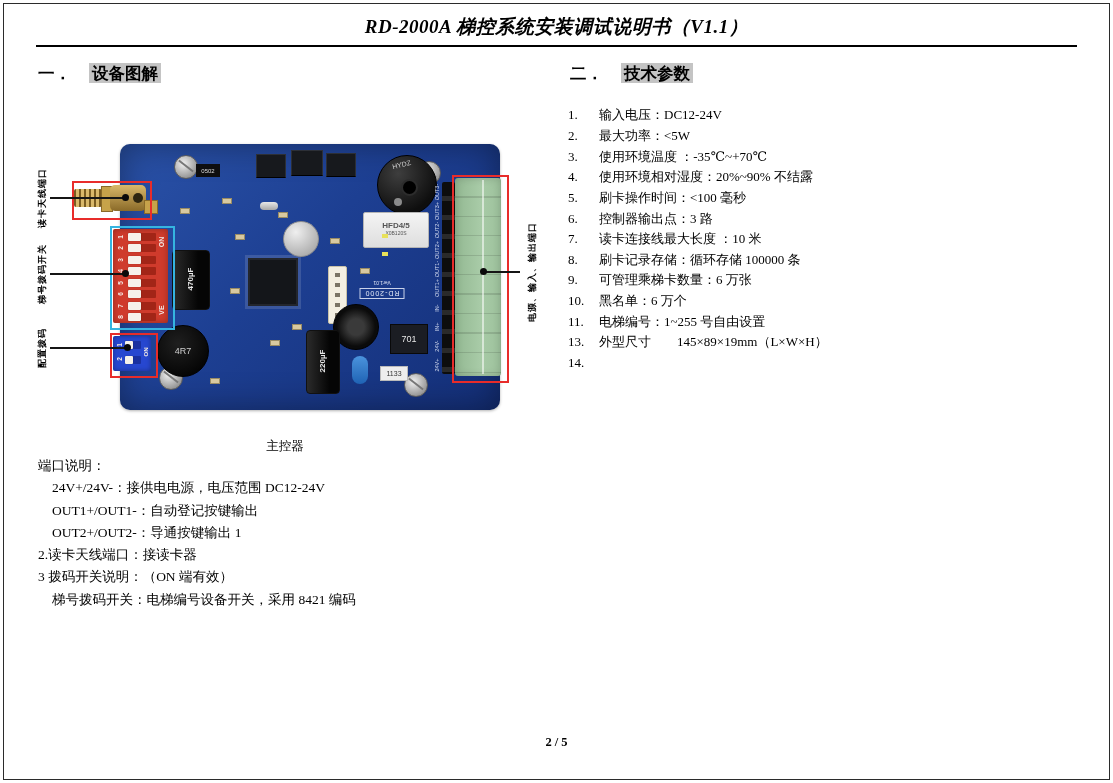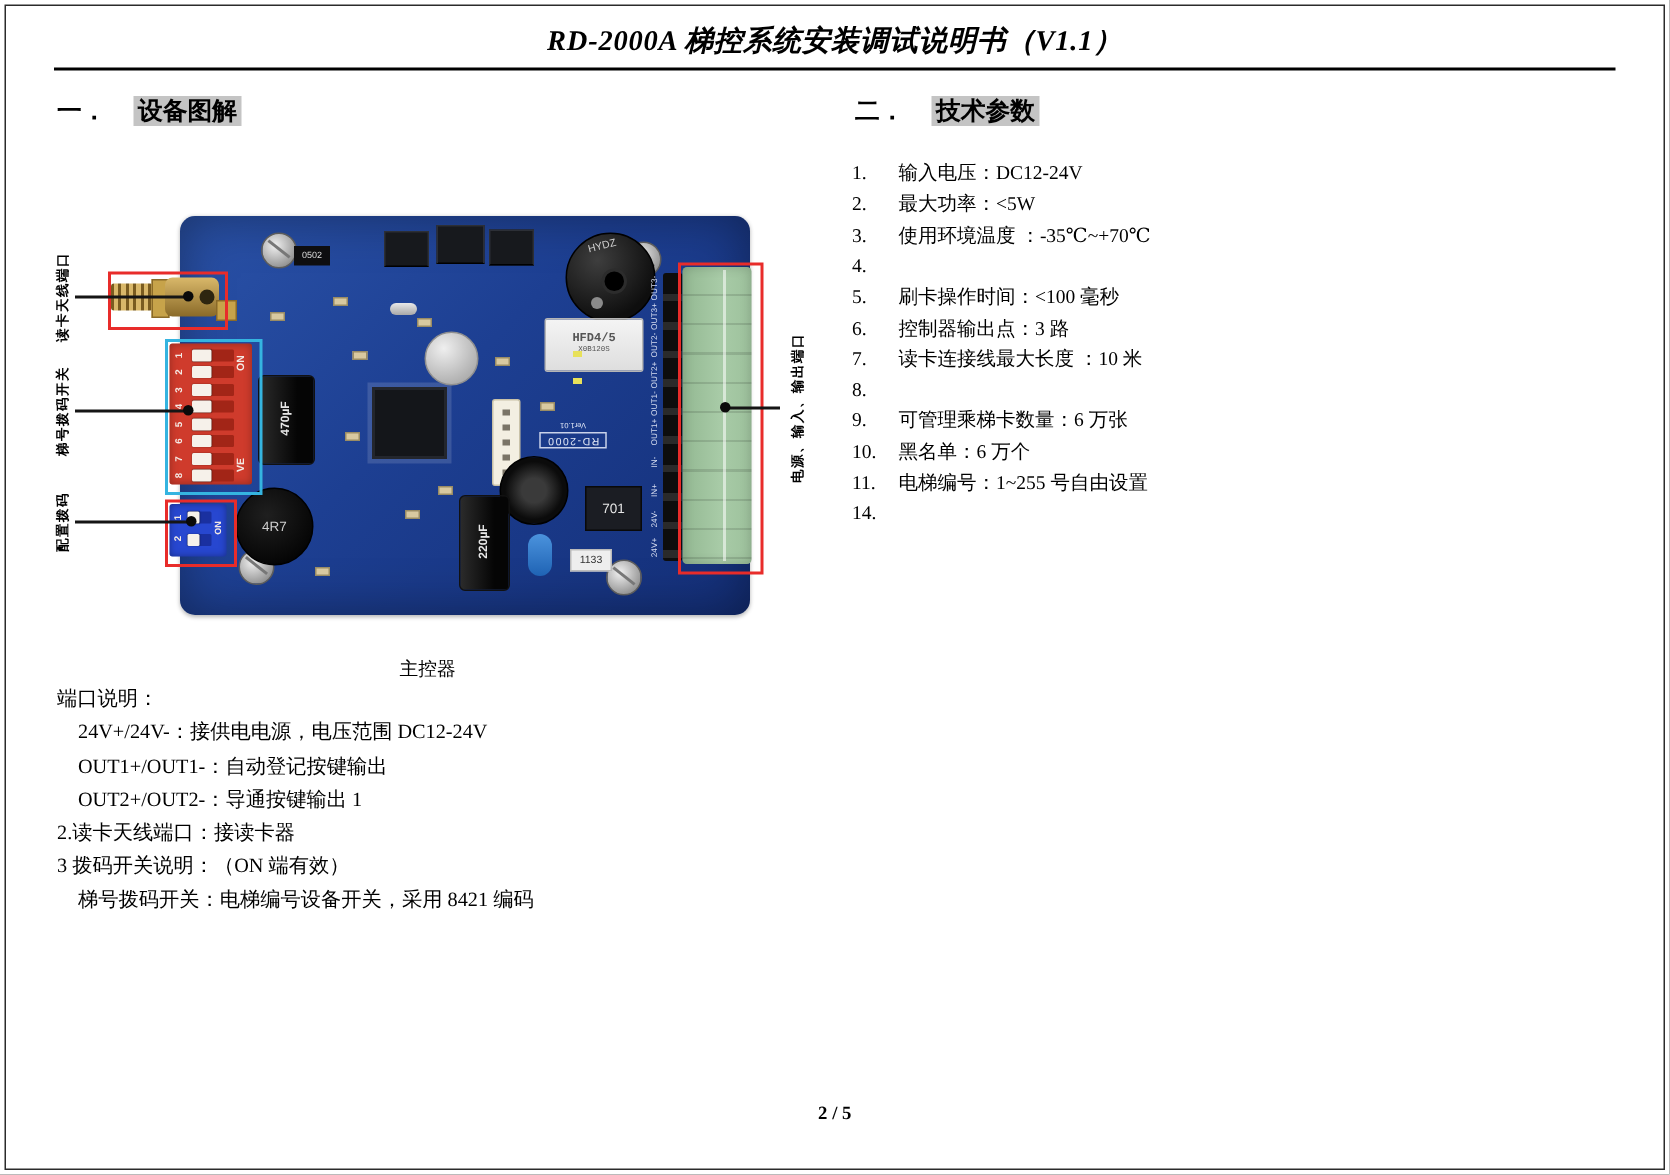--- a/index.html
+++ b/index.html
@@ -30,21 +30,21 @@
           background:radial-gradient(circle at 35% 30%,#3e3e3e,#0e0e0e 72%);
           border:1px solid #000;}
   .buzzer-hole{position:absolute;left:23px;top:23px;width:13px;height:13px;border-radius:50%;
                background:#000;border:2px solid #2c2c2c;}
   .buzzer-label{position:absolute;left:14px;top:5px;color:#cfcfcf;font-size:7px;
                 font-family:"Liberation Sans",sans-serif;transform:rotate(-14deg);}
   .buzzer-screw{position:absolute;left:16px;top:42px;width:8px;height:8px;border-radius:50%;background:#8b8b8b;}
 
   .relay{position:absolute;left:333px;top:74px;width:64px;height:34px;background:linear-gradient(180deg,#f4f4f4,#dedede);
          border:1px solid #b5b5b5;border-radius:2px;color:#555;text-align:center;
-         font-family:Liberation Mono, monospace;}
+         font-family:Liberation Sans, sans-serif;}
   .relay .r1{font-size:8px;font-weight:bold;margin-top:8px;}
   .relay .r2{font-size:5px;}
 
   .clamp{position:absolute;left:412px;top:44px;width:13px;height:192px;background:#0d0d0d;
          border-radius:2px;
          background-image:repeating-linear-gradient(180deg,#0d0d0d 0 14px,#2a2a2a 14px 19px);}
   .terminal{position:absolute;left:425px;top:40px;width:46px;height:198px;border-radius:3px;
             background:linear-gradient(90deg,#93b892 0%,#a8cba7 55%,#9dc19c 100%);
             box-shadow:inset 0 0 8px rgba(0,0,0,.18);}
   .terminal .divider{position:absolute;left:27px;top:2px;bottom:2px;width:2px;background:rgba(255,255,255,.55);}
@@ -310,47 +310,53 @@
     <div class="row">
         <span class="n">2.</span>
         <span>最大功率：&lt;5W</span>
       </div>
     <div class="row">
         <span class="n">3.</span>
         <span>使用环境温度 ：-35℃~+70℃</span>
       </div>
     <div class="row">
         <span class="n">4.</span>
+        <span>使用环境相对湿度：20%~90% 不结露</span>
       </div>
     <div class="row">
         <span class="n">5.</span>
         <span>刷卡操作时间：&lt;100 毫秒</span>
       </div>
     <div class="row">
         <span class="n">6.</span>
         <span>控制器输出点：3 路</span>
       </div>
     <div class="row">
         <span class="n">7.</span>
         <span>读卡连接线最大长度 ：10 米</span>
       </div>
     <div class="row">
         <span class="n">8.</span>
+        <span>刷卡记录存储：循环存储 100000 条</span>
       </div>
     <div class="row">
         <span class="n">9.</span>
         <span>可管理乘梯卡数量：6 万张</span>
       </div>
     <div class="row">
         <span class="n">10.</span>
         <span>黑名单：6 万个</span>
       </div>
     <div class="row">
         <span class="n">11.</span>
         <span>电梯编号：1~255 号自由设置</span>
       </div>
     <div class="row">
+        <span class="n">13.</span>
+        <span>外型尺寸　　145×89×19mm（L×W×H）</span>
+      </div>
+    <div class="row">
         <span class="n">14.</span>
       </div>
   </div>
 
   <div class="footer">2 / 5</div>
 </div>
 
 </body></html>

